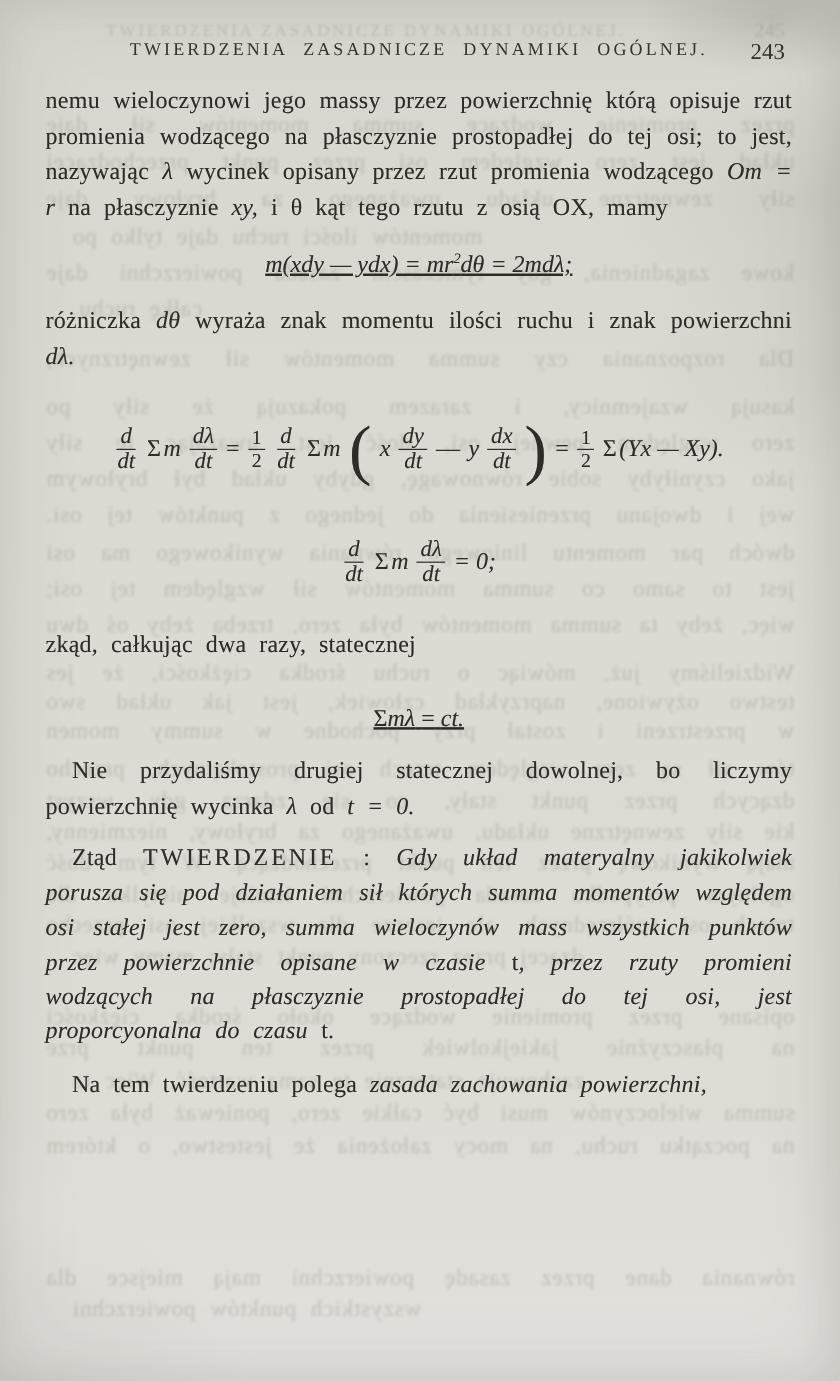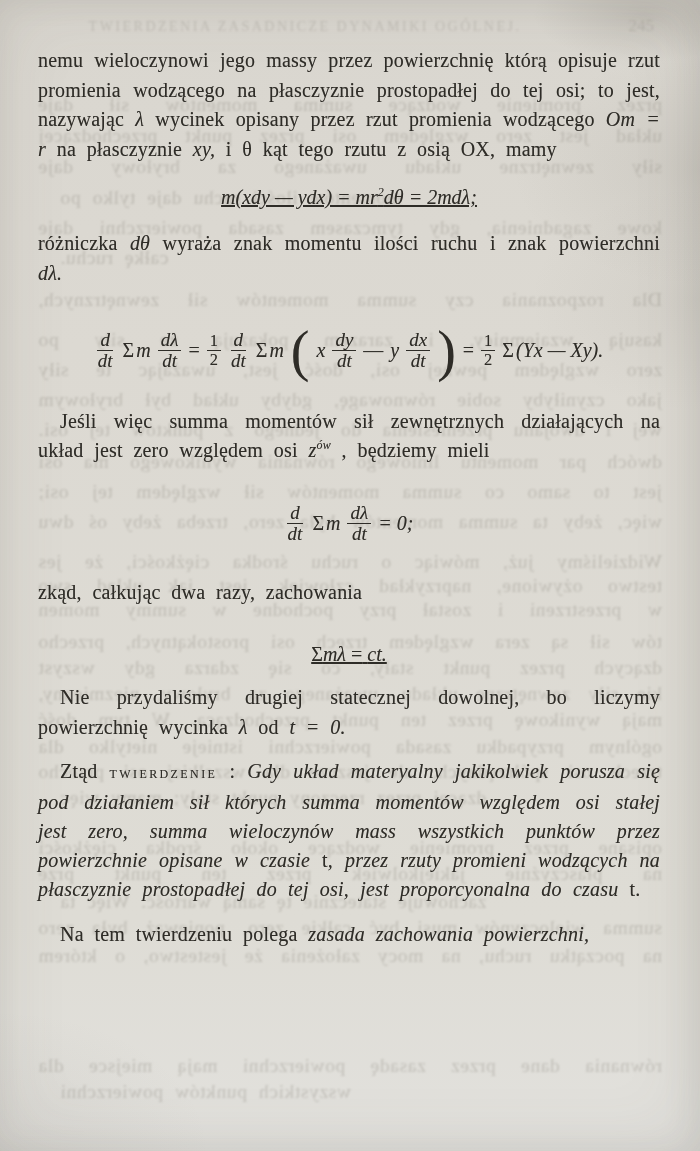--- a/index.html
+++ b/index.html
@@ -54,21 +54,21 @@
   .para{
     font-size:20px;line-height:29.6px;
     text-align:justify;
     word-spacing:5.5px;letter-spacing:.2px;
     margin:0;
     text-shadow:0 0 .5px rgba(46,44,39,.35);
   }
   .indent{text-indent:22px;}
   .it{font-style:italic;}
   .theorem{line-height:28.8px;word-spacing:6px;}
-  .tw{font-size:12px;letter-spacing:2.4px;word-spacing:2px;}
+  .tw{font-size:20px;letter-spacing:2.4px;word-spacing:2px;}
   sup{font-size:12px;line-height:0;}
   
   .formula{
     text-align:center;font-size:20px;
     text-shadow:0 0 .5px rgba(46,44,39,.35);
   }
   .f-inline{display:block;text-decoration:underline;}
   .fx{display:flex;align-items:center;justify-content:center;gap:7px;}
   .frac{display:inline-flex;flex-direction:column;align-items:center;line-height:1.08;font-size:19px;font-style:italic;}
   .frac .num{padding:0 3px;border-bottom:1.3px solid #2e2c27;}
@@ -125,20 +125,24 @@
       <span class="ghost-line" style="top: 864px;">na płasczyźnie jakiejkolwiek przez ten punkt prze</span>
       <span class="ghost-line gshort" style="top: 892px;">zachowuje statecznie tę samą wartość. Więc ta</span>
       <span class="ghost-line" style="top: 918px;">summa wieloczynów musi być całkie zero, ponieważ była zero</span>
       <span class="ghost-line" style="top: 946px;">na początku ruchu, na mocy założenia że jestestwo, o którem</span>
       <span class="ghost-line" style="top: 1056px;">równania dane przez zasadę powierzchni mają miejsce dla</span>
       <span class="ghost-line gshort" style="top: 1082px;">wszystkich punktów powierzchni</span>
     </div>
 
   <div class="content">
 
+    <div class="header-row">
+      <span class="running-title">TWIERDZENIA ZASADNICZE DYNAMIKI OGÓLNEJ.</span>
+      <span class="page-number">243</span>
+    </div>
 
     <p class="para m-para1"><span>nemu wieloczynowi jego massy przez powierzchnię którą opisuje rzut promienia wodzącego na płasczyznie prostopadłej do tej osi; to jest, nazywając </span><span class="it">λ</span><span> wycinek opisany przez rzut promienia wodzącego </span><span class="it">Om = r</span><span> na płasczyznie </span><span class="it">xy,</span><span> i </span><span>θ</span><span> kąt tego rzutu z osią OX, mamy</span></p>
 
     <div class="formula f1 f-inline"><span class="it">m(xdy — ydx) = mr</span><sup class="it">2</sup><span class="it">dθ = 2mdλ;</span></div>
 
     <p class="para m-para2"><span>różniczka </span><span class="it">dθ</span><span> wyraża znak momentu ilości ruchu i znak powierzchni </span><span class="it">dλ.</span></p>
 
 
     <div class="formula f2 fx">
       <span class="frac">
@@ -177,37 +181,36 @@
       <span class="paren">)</span>
       <span>=</span>
       <span class="frac small">
           <span class="num">1</span>
           <span class="den">2</span>
         </span>
       <span>Σ</span>
         <span class="it" style="margin-left:-5px">(Yx — Xy).</span>
     </div>
 
-    <p class="para indent m-para4"><span>Jeśli więc summa momentów sił zewnętrznych działających na układ jest zero względem osi </span><span class="it">z</span><sup class="it">ów</sup><span> , będziemy mieli</span></p>
 
     <div class="formula f3 fx">
       <span class="frac">
           <span class="num">d</span>
           <span class="den">dt</span>
         </span>
       <span>Σ</span>
         <span class="it" style="margin-left:-5px">m</span>
       <span class="frac">
           <span class="num">dλ</span>
           <span class="den">dt</span>
         </span>
       <span class="it">= 0;</span>
     </div>
 
-    <p class="para m-para5">zkąd, całkując dwa razy, zachowania</p>
+    <p class="para m-para5">zkąd, całkując dwa razy, statecznej</p>
 
     <div class="formula f4 f-inline"><span>Σ</span><span class="it">mλ</span><span> </span><span>=</span><span> </span><span class="it">ct.</span></div>
 
     <p class="para indent m-para6"><span>Nie przydaliśmy drugiej statecznej dowolnej, bo liczymy powierzchnię wycinka </span><span class="it">λ</span><span> od </span><span class="it">t = 0.</span></p>
 
     <p class="para theorem indent m-para7"><span>Ztąd </span><span class="tw">TWIERDZENIE</span><span> : </span><span class="it">Gdy układ materyalny jakikolwiek porusza się pod działaniem sił których summa momentów względem osi stałej jest zero, summa wieloczynów mass wszystkich punktów przez powierzchnie opisane w czasie </span><span>t</span><span class="it">, przez rzuty promieni wodzących na płasczyznie prostopadłej do tej osi, jest proporcyonalna do czasu </span><span>t.</span></p>
 
     <p class="para indent m-para8"><span>Na tem twierdzeniu polega </span><span class="it">zasada zachowania powierzchni,</span></p>
 
   </div>

